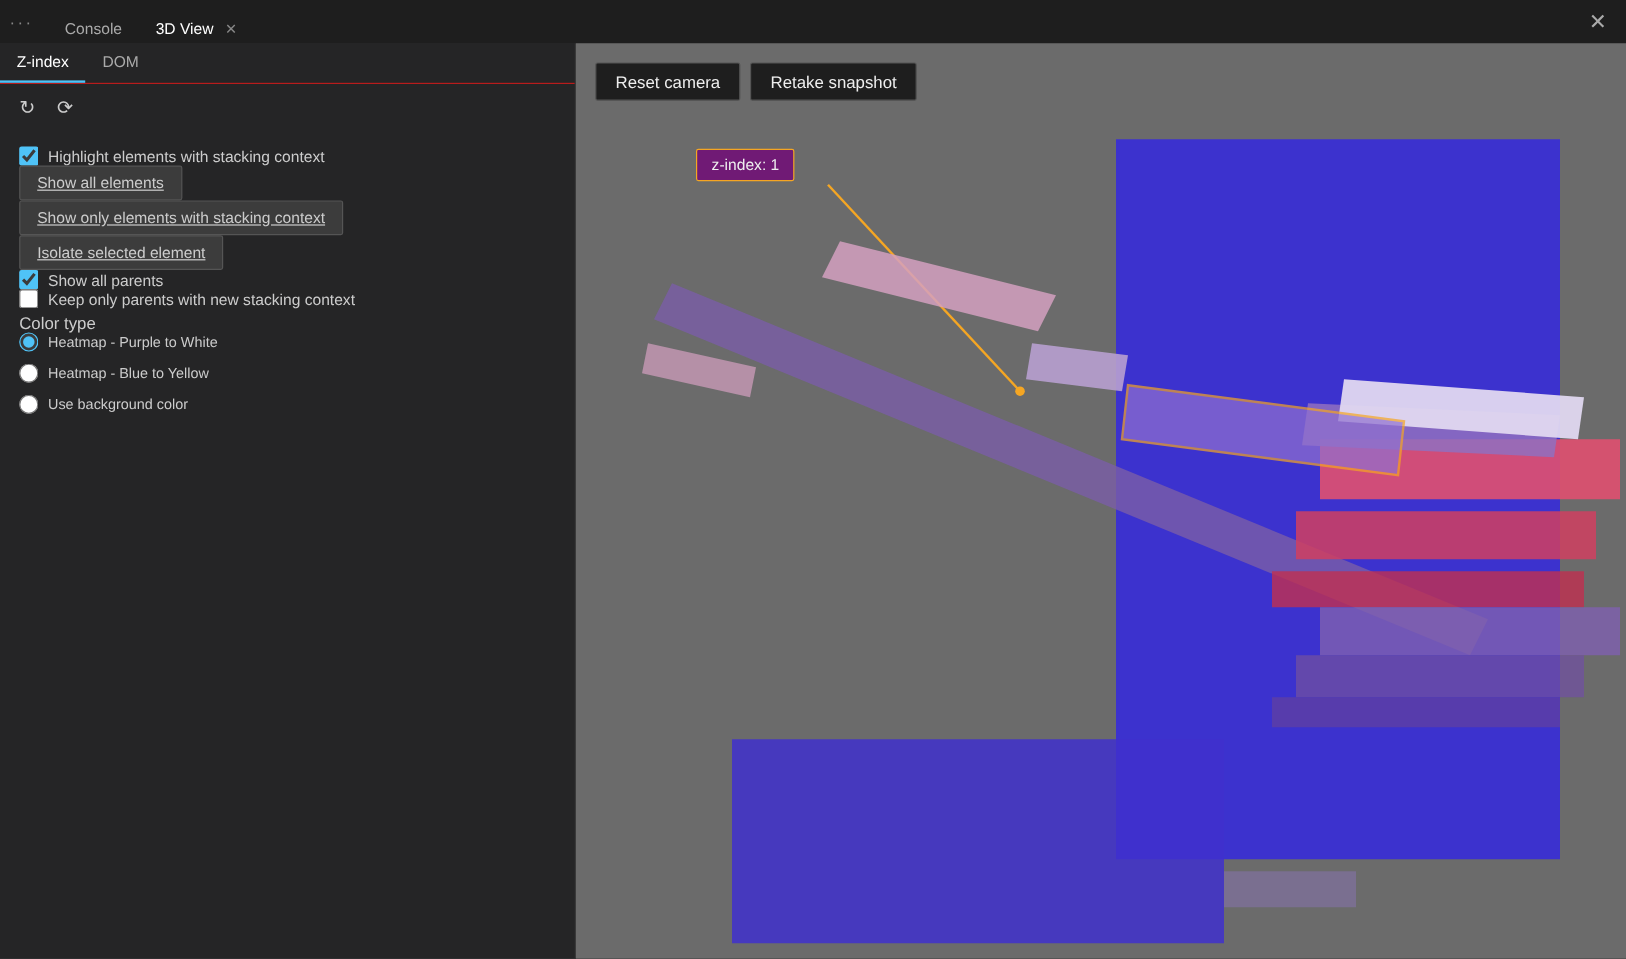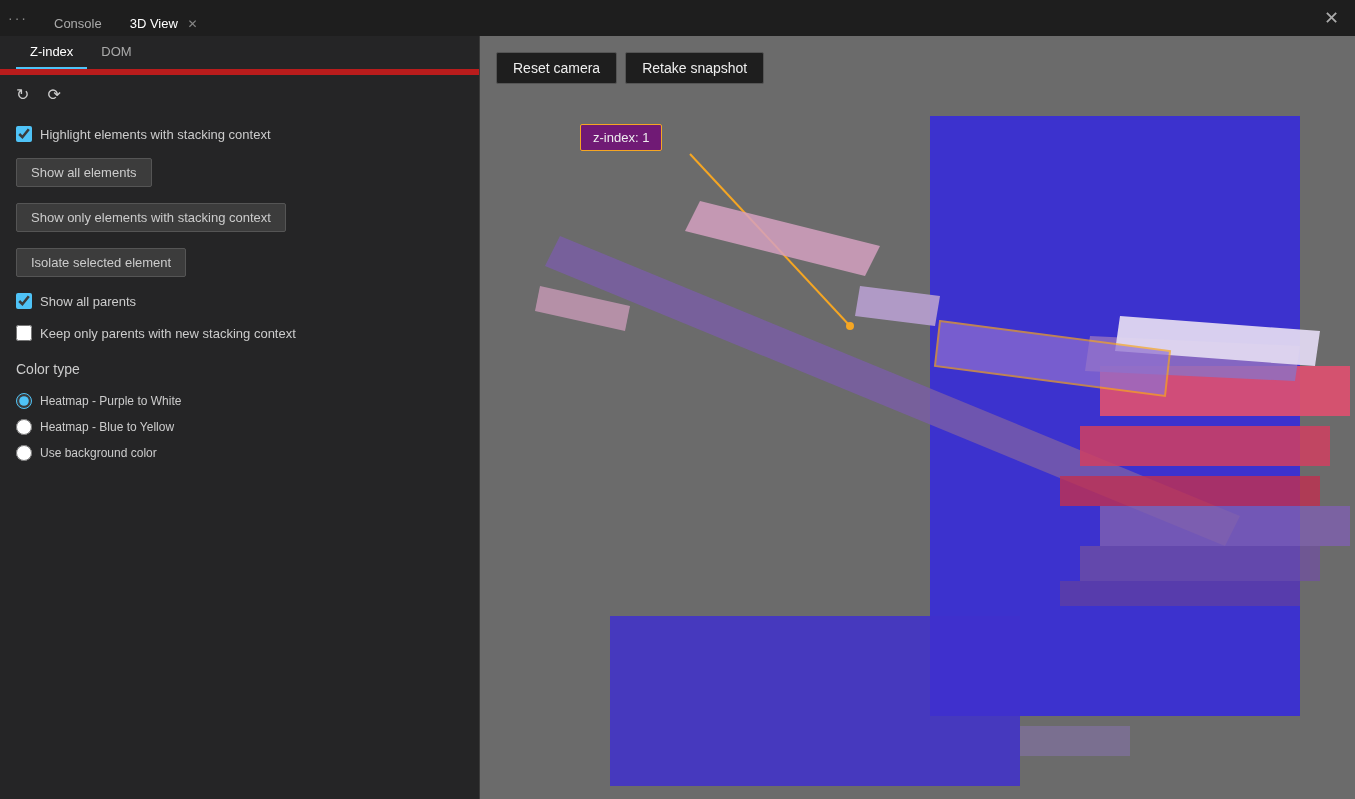--- a/index.html
+++ b/index.html
@@ -70,22 +70,22 @@
       border-right: 1px solid #3a3a3a;
       display: flex;
       flex-direction: column;
       flex-shrink: 0;
       overflow-y: auto;
     }
 
     
     .subtabs {
       display: flex;
-      border-bottom: 6px solid #b91c1c;
-      padding: 0 16px;
+      border-bottom: 1px solid #b91c1c;
+      padding: 0 0;
       flex-shrink: 0;
       align-items: flex-end;
     }
     .subtab {
       padding: 8px 14px;
       color: #aaa;
       font-size: 13px;
       cursor: pointer;
       border-bottom: 2px solid transparent;
     }
@@ -110,21 +110,21 @@
       cursor: pointer;
       padding: 2px 4px;
       border-radius: 3px;
     }
 
     
     .controls {
       padding: 12px 16px;
       display: flex;
       flex-direction: column;
-      gap: 16px;
+      gap: 0;
     }
 
     .checkbox-row {
       display: flex;
       align-items: center;
       gap: 8px;
       cursor: pointer;
     }
     .checkbox-row input[type="checkbox"] {
       width: 16px;
@@ -140,20 +140,21 @@
     .action-btn {
       background: #3c3c3c;
       border: 1px solid #555;
       color: #ccc;
       padding: 6px 14px;
       font-size: 13px;
       cursor: pointer;
       border-radius: 2px;
       width: fit-content;
       text-align: right;
+      text-decoration: underline;
     }
 
     .section-label {
       font-size: 14px;
       color: #ccc;
       font-weight: 500;
       margin-top: 4px;
     }
 
     .radio-group {

